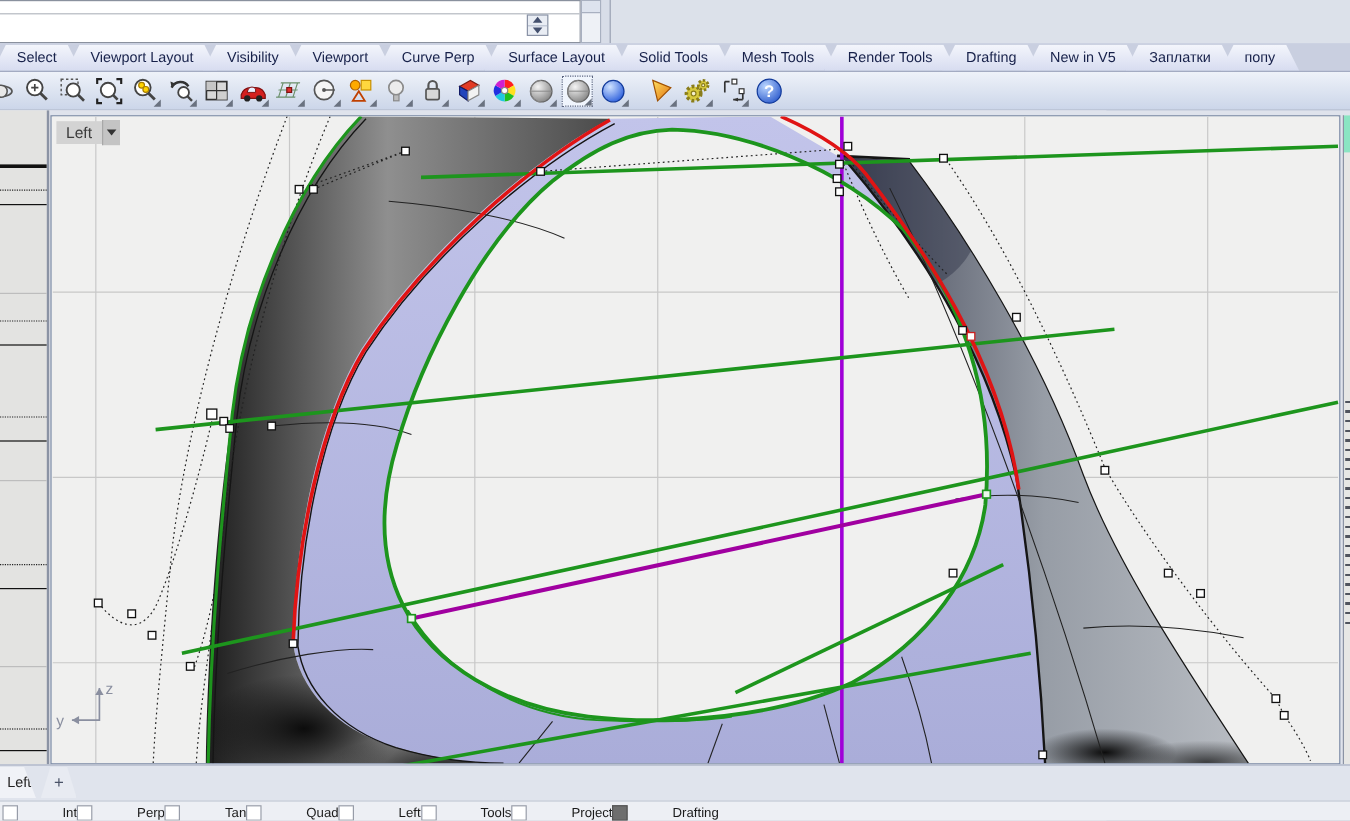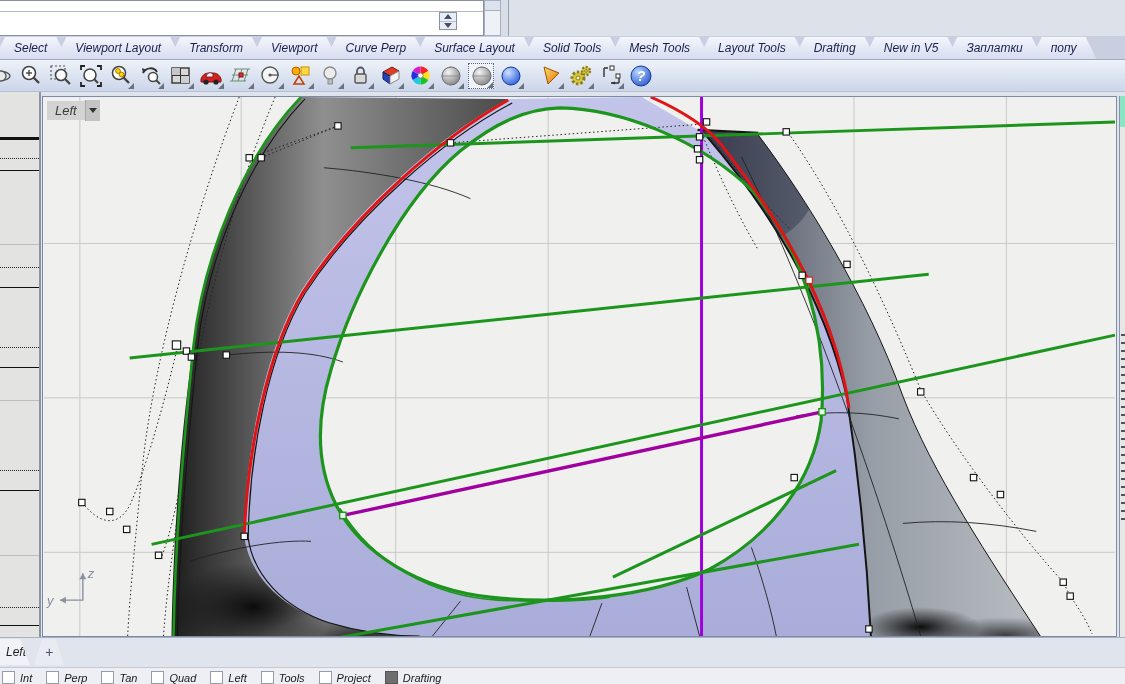--- a/index.html
+++ b/index.html
@@ -1,17 +1,17 @@
 <!DOCTYPE html>
 <html><head>
 <meta charset="utf-8">
 <style>
   html,body{margin:0;padding:0;background:#9aa0ac;}
   *{box-sizing:border-box;font-family:"Liberation Sans",sans-serif;}
-  .screen{position:relative;width:1125px;height:684px;background:#dfe3ec;overflow:hidden;font-style:italic;}
+  .screen{position:relative;width:1125px;height:684px;background:#dfe3ec;overflow:hidden;}
 
   
   .cmdarea{position:absolute;left:0;top:0;width:1125px;height:36px;background:#d8dde8;}
   .cmdbox{position:absolute;left:0;top:0;width:484px;height:36px;background:#fff;border:1px solid #8a919e;border-left:none;}
   .cmd-divider{position:absolute;left:0;top:10px;width:100%;height:1px;background:#b4b8c0;}
   .cmd-spinner{position:absolute;right:26px;top:11px;width:18px;height:18px;border:1px solid #8a93a6;background:#e9edf4;display:flex;flex-direction:column;}
   .spin-btn{flex:1;display:flex;align-items:center;justify-content:center;border-bottom:1px solid #b9c1d1;cursor:pointer;}
   .spin-btn:last-child{border-bottom:none;}
   .tri-up{width:0;height:0;border-left:4px solid transparent;border-right:4px solid transparent;border-bottom:5px solid #44506e;}
   .tri-dn{width:0;height:0;border-left:4px solid transparent;border-right:4px solid transparent;border-top:5px solid #44506e;}
@@ -50,21 +50,21 @@
   .rs-marks{position:absolute;left:1px;top:238px;width:4px;height:190px;background:repeating-linear-gradient(180deg,#50545e 0 2px,transparent 2px 8px);}
 
   
   .bottomtabs{position:absolute;left:0;top:545px;width:1125px;height:30px;background:#e0e4ed;border-top:1px solid #a8b0c2;}
   .btab{position:absolute;top:1px;height:26px;font-size:12px;color:#222;display:flex;align-items:center;cursor:pointer;}
   .btab.active{left:-16px;width:46px;background:#f0f2f7;clip-path:polygon(0 0,36px 0,46px 100%,0 100%);filter:drop-shadow(0 0 1px #9aa2b4);padding-left:22px;}
   .btab.add{left:34px;width:30px;background:#e8ebf2;clip-path:polygon(8px 0,22px 0,30px 100%,0 100%);filter:drop-shadow(0 0 1px #9aa2b4);justify-content:center;color:#4a5368;font-size:14px;}
 
   
   .osnap{position:absolute;left:0;top:575px;width:1125px;height:26px;background:#edeff4;border-top:1px solid #c2c8d4;display:flex;align-items:flex-start;padding:3px 0 0 2px;}
-  .os{display:inline-flex;align-items:center;margin-right:14px;cursor:pointer;}
+  .os{display:inline-flex;align-items:center;cursor:pointer;gap:32px;}
   .cb{width:13px;height:13px;background:#fff;border:1px solid #979ca8;margin-right:5px;}
   .cb.checked{background:#6e6e6e;border-color:#555;}
   .oslbl{font-size:11px;color:#1a1a1a;}
 </style>
 </head>
 <body>
 
 <div class="screen">
 
   <div class="cmdarea">
@@ -81,27 +81,27 @@
     </div>
     <div class="cmd-scroll">
       <div class="cmd-scroll-btn"></div>
     </div>
     <div class="right-panel"></div>
   </div>
 
   <div class="tabrow">
     <div class="tab"><span>Select</span></div>
     <div class="tab"><span>Viewport Layout</span></div>
-    <div class="tab"><span>Transform</span></div>
+    <div class="tab"><span>Visibility</span></div>
     <div class="tab"><span>Viewport</span></div>
     <div class="tab"><span>Curve Perp</span></div>
     <div class="tab"><span>Surface Layout</span></div>
     <div class="tab"><span>Solid Tools</span></div>
     <div class="tab"><span>Mesh Tools</span></div>
-    <div class="tab"><span>Layout Tools</span></div>
+    <div class="tab"><span>Render Tools</span></div>
     <div class="tab"><span>Drafting</span></div>
     <div class="tab"><span>New in V5</span></div>
     <div class="tab"><span>Заплатки</span></div>
     <div class="tab"><span>попу</span></div>
   </div>
 
   <div class="toolbar">
     <span class="ticon cut">
         <svg width="26" height="26">
           <ellipse cx="13" cy="13" rx="9" ry="4.5" fill="none" stroke="#555" stroke-width="1.4"></ellipse>

